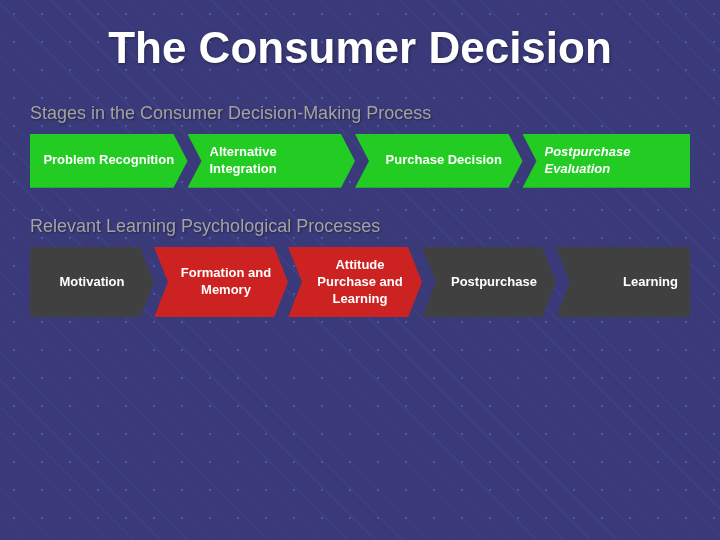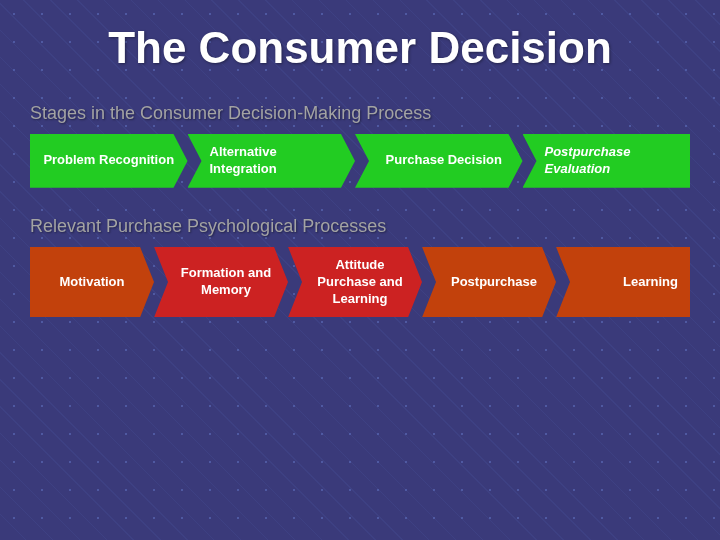--- a/index.html
+++ b/index.html
@@ -121,21 +121,21 @@
     .psych-box:first-child {
       clip-path: polygon(0 0, calc(100% - 14px) 0, 100% 50%, calc(100% - 14px) 100%, 0 100%);
       padding-left: 12px;
     }
 
     .psych-box:last-child {
       clip-path: polygon(0 0, 100% 0, 100% 100%, 0 100%, 14px 50%);
       justify-content: flex-end;
     }
 
-    .psych-box.green { background-color: #c2410c; }
+    .psych-box.green { background-color: #404040; }
     .psych-box.red-box { background-color: #cc2222; }
 
     .arrow-box:last-child {
       clip-path: polygon(0 0, 100% 0, 100% 100%, 0 100%, 14px 50%);
       font-style: italic;
     }
   </style>
 </head>
 <body>
 
@@ -160,21 +160,21 @@
       <div class="arrow-box green">
         <span>Purchase Decision</span>
       </div>
       <div class="arrow-box green">
         <span>Postpurchase Evaluation</span>
       </div>
     </div>
   </div>
 
   <div>
-    <div class="section-label">Relevant Purchase Psychological Processes</div>
+    <div class="section-label">Relevant Learning Psychological Processes</div>
     <div class="psych-row">
       <div class="psych-box green">
         <span>Motivation</span>
       </div>
       <div class="psych-box red-box">
         <span>Formation and Memory</span>
       </div>
       <div class="psych-box red-box">
         <span>Attitude Purchase and Learning</span>
       </div>

